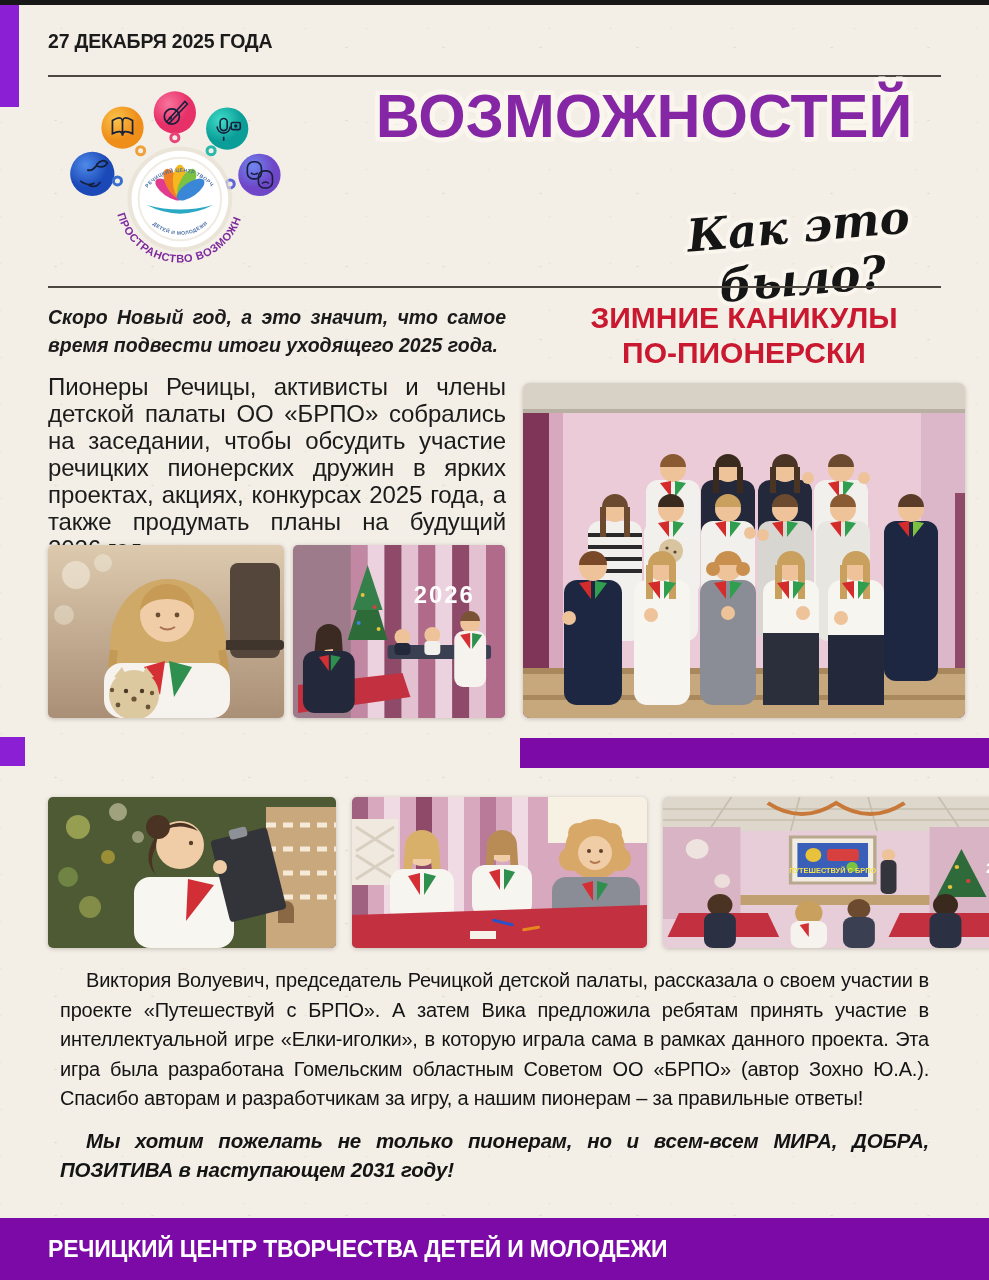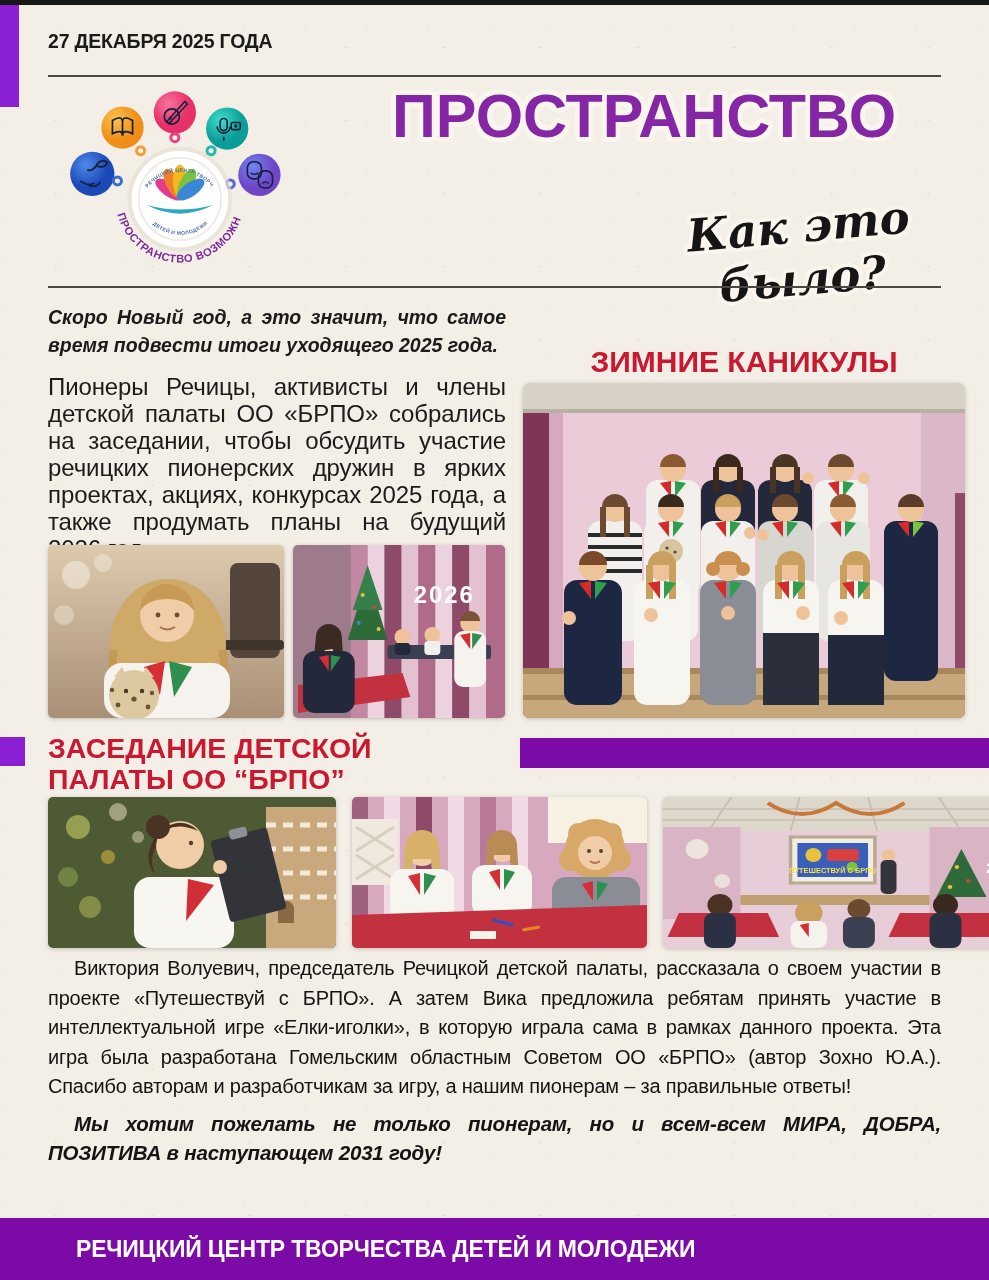--- a/index.html
+++ b/index.html
@@ -34,39 +34,39 @@
     font-family:"DejaVu Serif",serif;font-style:italic;font-weight:bold;
     font-size:45px;color:#151515;transform:rotate(-5deg);
     text-shadow:-3px -3px 0 #faf6ee,3px -3px 0 #faf6ee,-3px 3px 0 #faf6ee,3px 3px 0 #faf6ee,
       -4px 0 0 #faf6ee,4px 0 0 #faf6ee,0 -4px 0 #faf6ee,0 4px 0 #faf6ee;
   }
   .intro-lead{left:48px;top:303px;width:458px;font-style:italic;font-weight:bold;
     font-size:19.5px;line-height:28px;text-align:justify;}
   .intro-body{left:48px;top:373px;width:458px;font-size:24px;line-height:27px;
     text-align:justify;letter-spacing:-0.1px;}
   .red-heading{font-weight:bold;color:#c9182f;}
-  .winter-heading{left:523px;top:300px;width:442px;text-align:center;font-size:30px;line-height:35px;margin-top:44px;}
+  .winter-heading{left:523px;top:300px;width:442px;text-align:center;font-size:30px;line-height:35px;}
   .meeting-heading{left:48px;top:733px;width:445px;font-size:28.5px;line-height:31px;}
   .photo{overflow:hidden;border-radius:5px;box-shadow:0 1px 4px rgba(60,45,30,.25);}
   .photo svg{display:block;width:100%;height:100%;}
   .photo-plush{left:48px;top:545px;width:236px;height:173px;}
   .photo-2026{left:293px;top:545px;width:212px;height:173px;text-align:center;}
   .photo-group{left:523px;top:383px;width:442px;height:335px;border-radius:7px;}
   .photo-reading{left:48px;top:797px;width:288px;height:151px;}
   .photo-girls{left:352px;top:797px;width:295px;height:151px;}
   .photo-hall{left:663px;top:797px;width:344px;height:151px;}
   .accent-square{left:0;top:737px;width:25px;height:29px;background:#8a1fd4;}
   .right-bar{left:520px;top:738px;width:469px;height:30px;background:#7c0aa6;}
   .article{left:48px;top:954px;width:893px;color:#141414;}
-  .article p{margin:0;}
+  .article p{margin:12px;}
   .article .main{font-size:20px;line-height:29.5px;text-align:justify;text-indent:26px;letter-spacing:-0.2px;}
   .article .wish{font-style:italic;font-weight:bold;font-size:20.5px;line-height:29px;
     text-align:justify;text-indent:26px;margin-top:7px;letter-spacing:-0.2px;}
   .footer{left:0;top:1218px;width:989px;height:62px;background:#7c0aa6;color:#ffffff;
-    font-weight:bold;font-size:23px;line-height:62px;padding-left:76px;box-sizing:border-box;
+    font-weight:bold;font-size:23px;line-height:62px;padding-left:48px;box-sizing:border-box;
     letter-spacing:-0.2px;}
 </style>
 </head>
 <body>
 
 <div class="page">
 
   <div class="abs top-strip"></div>
   <div class="abs top-accent"></div>
 
@@ -156,21 +156,21 @@
       <text font-size="5" font-weight="bold" fill="#4a6fa5" letter-spacing="0.4">
         <textPath href="#tinyBot">ДЕТЕЙ И МОЛОДЕЖИ</textPath>
       </text>
     </g>
     <text font-size="11" font-weight="bold" fill="#7d2a9e" letter-spacing="0.6">
       <textPath href="#arcText">ПРОСТРАНСТВО ВОЗМОЖНОСТЕЙ</textPath>
     </text>
   </svg>
 
   <div class="abs title">
-    <div>ПРОСТРАНСТВО</div>
+    <div>ВОЗМОЖНОСТЕЙ</div>
   </div>
   <div class="abs tagline">Как это было?</div>
 
   <div class="abs rule rule2"></div>
 
   <div class="abs intro-lead">Скоро Новый год, а это значит, что самое время подвести итоги уходящего 2025 года.</div>
   <div class="abs intro-body">Пионеры Речицы, активисты и члены детской палаты ОО «БРПО» собрались на заседании, чтобы обсудить участие речицких пионерских дружин в ярких проектах, акциях, конкурсах 2025 года, а также продумать планы на будущий 2026 год.</div>
 
   <div class="abs red-heading winter-heading">
     <div>ЗИМНИЕ КАНИКУЛЫ</div>
@@ -372,21 +372,20 @@
         <polygon points="180,88 190,90 180,104" fill="#2f8f4e"></polygon>
       <path d="M5,140 L110,128 L118,152 L5,168 Z" fill="#c33140"></path>
       <circle cx="36" cy="96" r="13" fill="#eec39a"></circle>
         <path d="M23,92 a13,13 0 0 1 26,0 l2,30 h-8 l-3,-18 l-8,1 l-5,18 h-7 z" fill="#3a2a22"></path>
       <rect x="10" y="106" width="52" height="62" rx="12" fill="#23283a"></rect>
       <polygon points="36,110 26,112 36,126" fill="#d42f35"></polygon>
         <polygon points="38,110 48,112 38,126" fill="#2f8f4e"></polygon>
     </svg>
   </div>
 
-  <div class="abs red-heading meeting-heading">ЗАСЕДАНИЕ ДЕТСКОЙ ПАЛАТЫ ОО “БРПО”</div>
   <div class="abs accent-square"></div>
   <div class="abs right-bar"></div>
 
   <div class="abs photo photo-reading" role="img" aria-label="Девочка с красным галстуком читает с планшета у новогодней ёлки">
     <svg viewBox="0 0 288 151" preserveAspectRatio="none">
       <rect width="288" height="151" fill="#4d5a33"></rect>
       <circle cx="30" cy="30" r="12" fill="#d4d96a" opacity="0.55"></circle>
         <circle cx="70" cy="15" r="9" fill="#f2e9c8" opacity="0.5"></circle>
         <circle cx="20" cy="80" r="10" fill="#88a050" opacity="0.6"></circle>
         <circle cx="60" cy="60" r="7" fill="#e8c23a" opacity="0.5"></circle>

